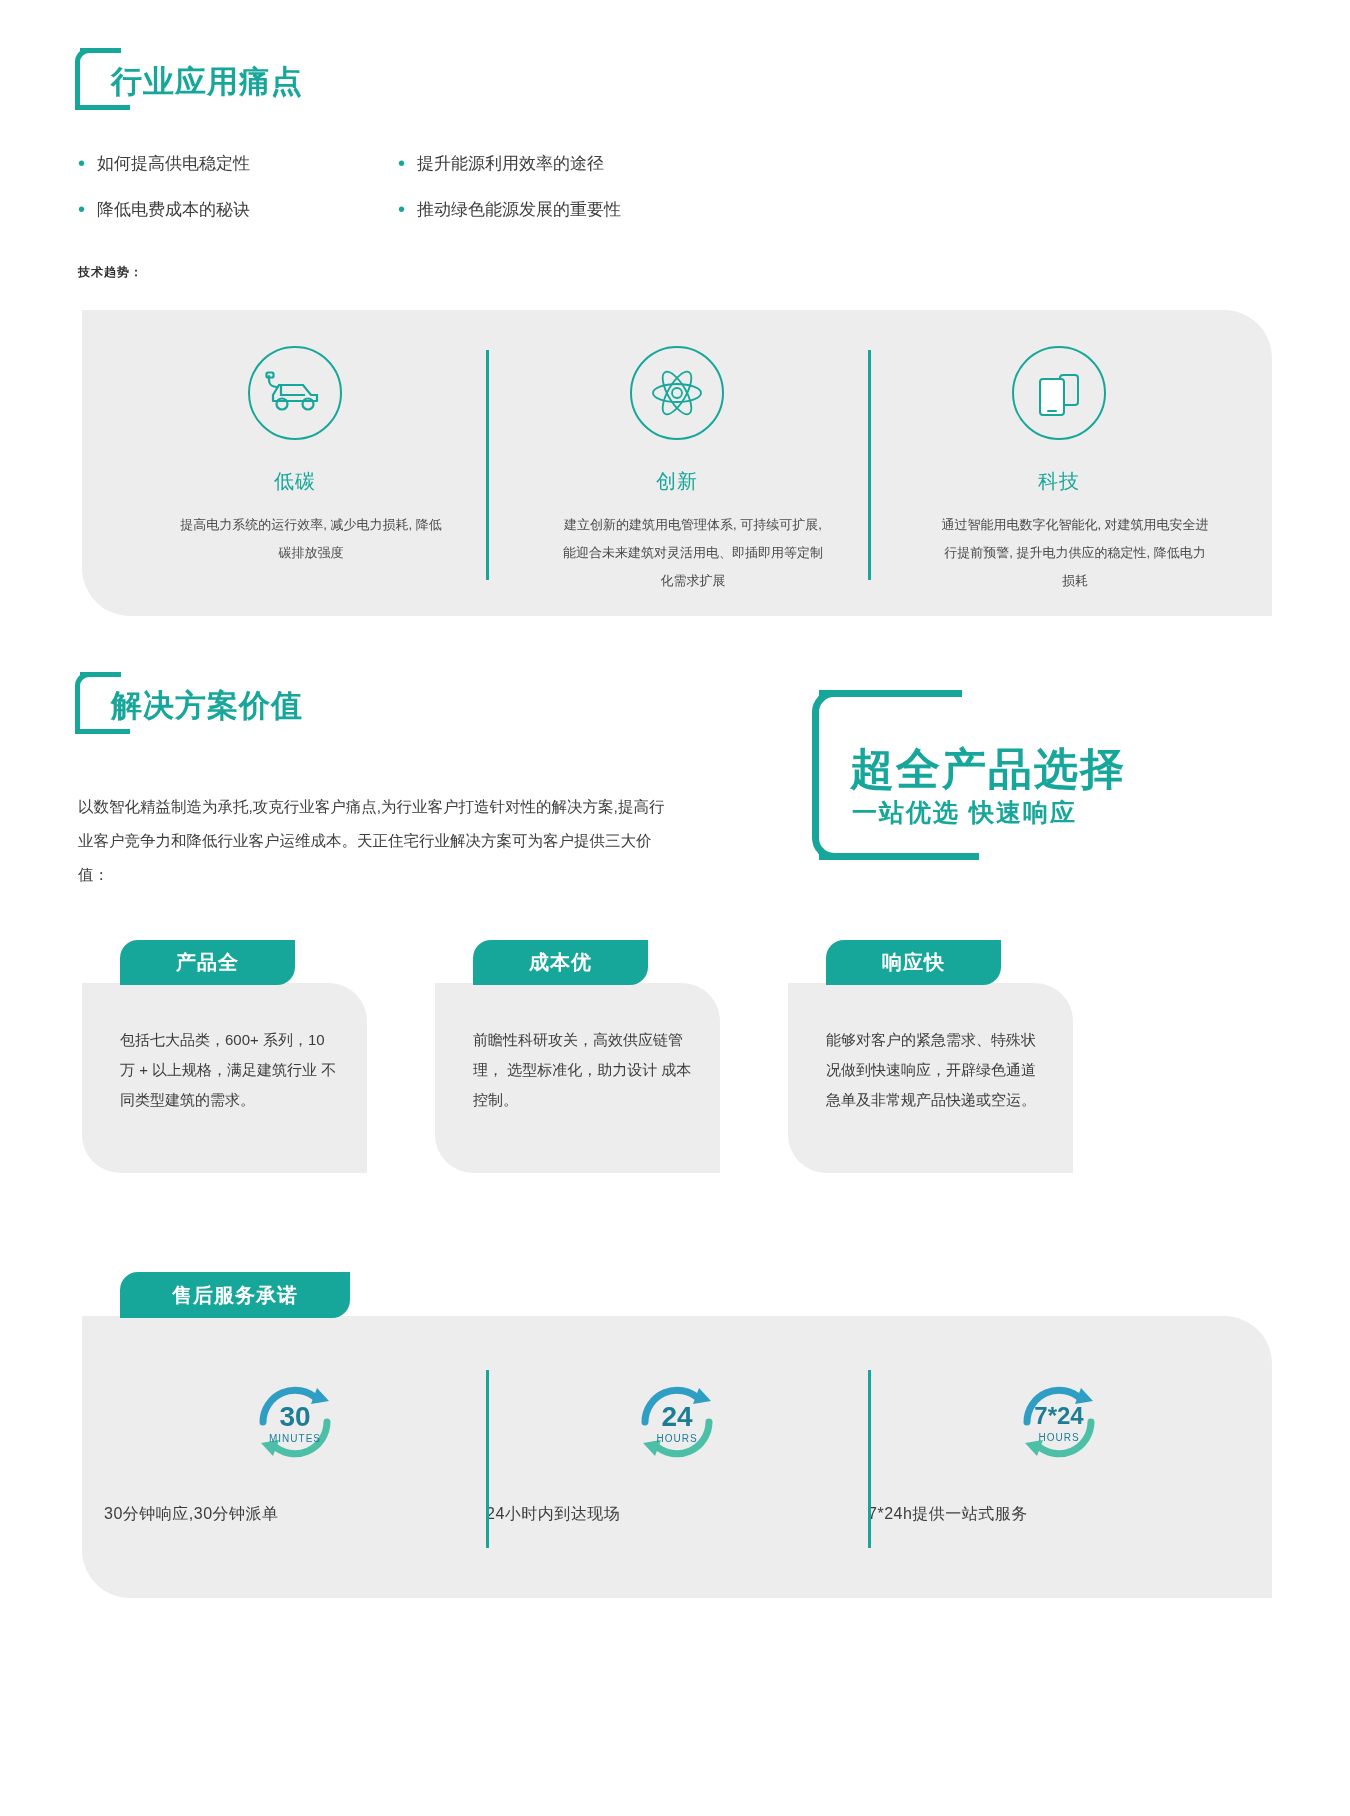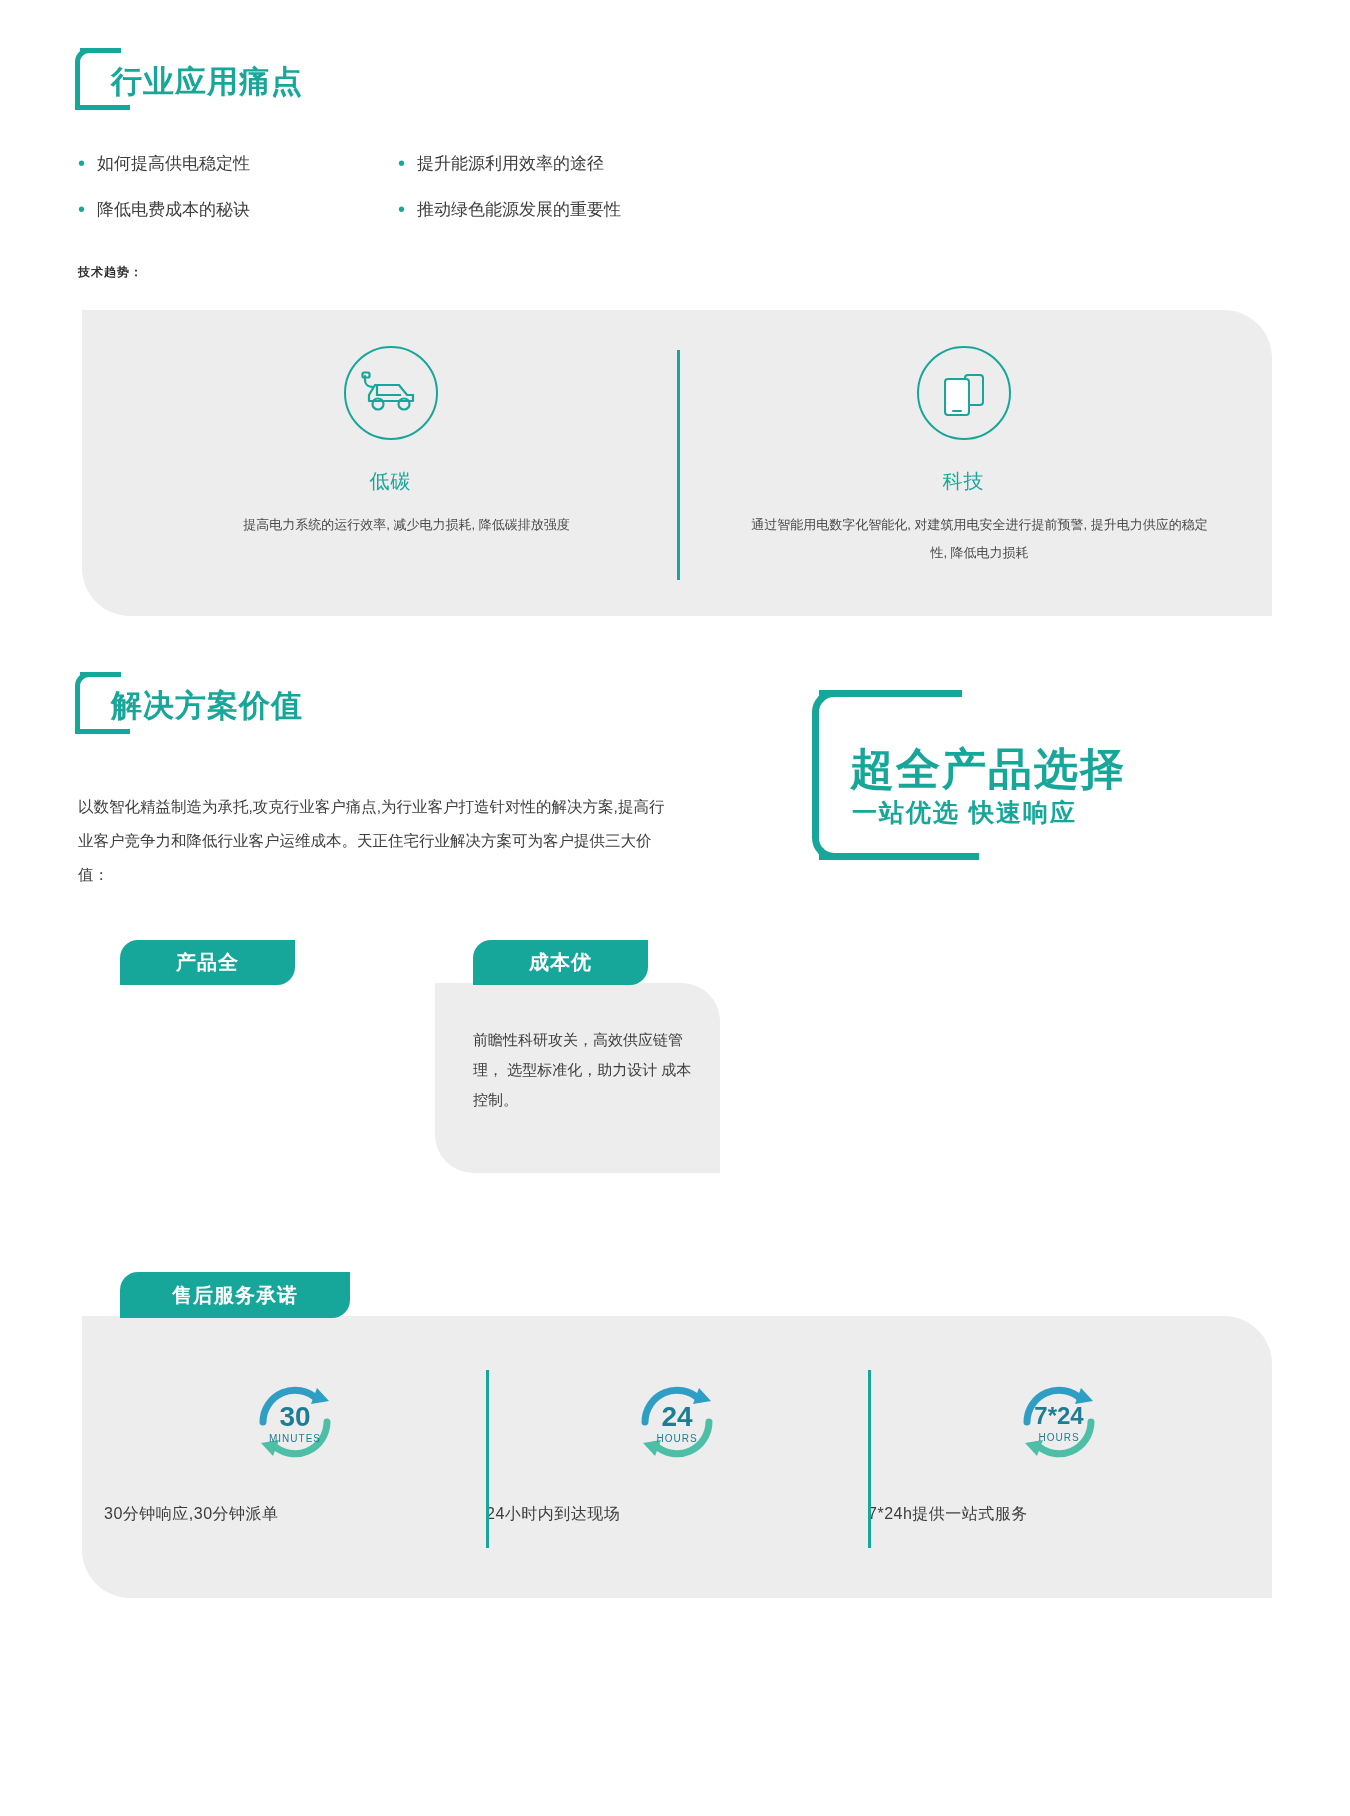--- a/index.html
+++ b/index.html
@@ -332,20 +332,33 @@
           <circle cx="43" cy="33" r="5.5"></circle>
           <path d="M16 14 L16 24 L40 24"></path>
           <path d="M12 16 C6 16 4 12 4 9 L4 5" stroke-linecap="round"></path>
           <rect x="1.5" y="1.5" width="7" height="5" rx="1.5"></rect>
         </svg>
       </div>
       <div class="trend-title">低碳</div>
       <div class="trend-desc">提高电力系统的运行效率, 减少电力损耗, 降低碳排放强度</div>
     </div>
 
+    <div class="trend-col">
+      <span class="vline"></span>
+      <div class="circle-icon">
+        <svg width="54" height="54" viewBox="0 0 54 54" fill="none" stroke="#17a79a" stroke-width="1.8">
+          <circle cx="27" cy="27" r="5"></circle>
+          <ellipse cx="27" cy="27" rx="24" ry="9"></ellipse>
+          <ellipse cx="27" cy="27" rx="24" ry="9" transform="rotate(60 27 27)"></ellipse>
+          <ellipse cx="27" cy="27" rx="24" ry="9" transform="rotate(120 27 27)"></ellipse>
+        </svg>
+      </div>
+      <div class="trend-title">创新</div>
+      <div class="trend-desc">建立创新的建筑用电管理体系, 可持续可扩展, 能迎合未来建筑对灵活用电、即插即用等定制化需求扩展</div>
+    </div>
 
     <div class="trend-col">
       <span class="vline"></span>
       <div class="circle-icon">
         <svg width="50" height="52" viewBox="0 0 50 52" fill="none" stroke="#17a79a" stroke-width="2">
           <rect x="26" y="8" width="18" height="30" rx="3"></rect>
           <rect x="6" y="12" width="24" height="36" rx="3" fill="#ffffff"></rect>
           <path d="M14 44 L22 44" stroke-linecap="round"></path>
         </svg>
       </div>
@@ -366,27 +379,32 @@
 <div id="hero">
   <span class="hbracket"></span>
   <div class="hero-title">超全产品选择</div>
   <div class="hero-sub">一站优选  快速响应</div>
 </div>
 
 <div id="cards">
 
   <div class="vcard">
     <div class="tag">产品全</div>
+    <div class="body">包括七大品类，600+ 系列，10 万 + 以上规格，满足建筑行业 不同类型建筑的需求。</div>
   </div>
 
   <div class="vcard">
     <div class="tag">成本优</div>
     <div class="body">前瞻性科研攻关，高效供应链管理， 选型标准化，助力设计  成本控制。</div>
   </div>
 
+  <div class="vcard">
+    <div class="tag">响应快</div>
+    <div class="body">能够对客户的紧急需求、特殊状况做到快速响应，开辟绿色通道急单及非常规产品快递或空运。</div>
+  </div>
 
 </div>
 
 <div id="service">
   <div class="tag">售后服务承诺</div>
   <div class="panel">
 
     <div class="scol">
 
       <div class="badge">

